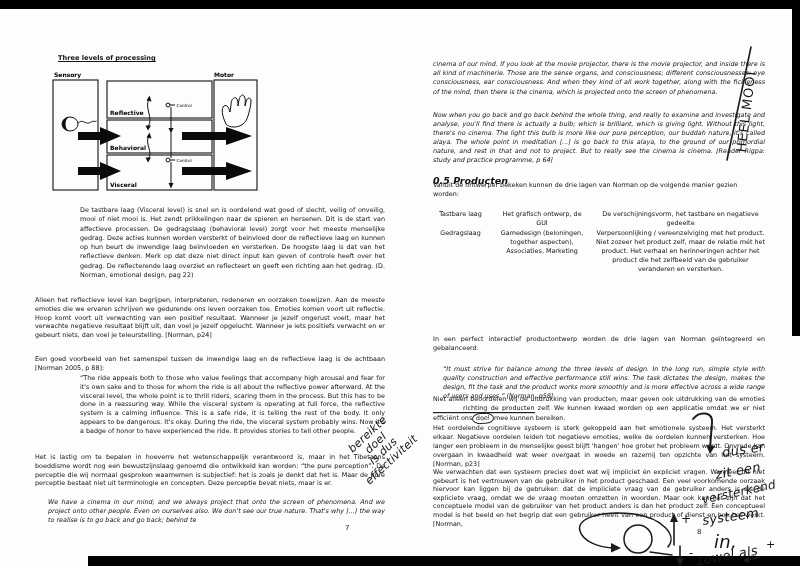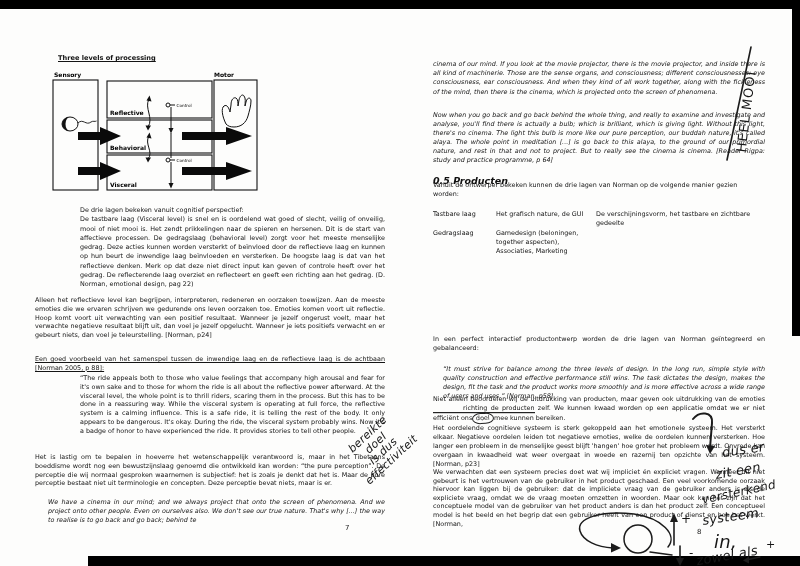--- a/index.html
+++ b/index.html
@@ -8,21 +8,21 @@
   .bar{position:absolute;background:#000;}
   .t{position:absolute;font-size:6.4px;line-height:9.3px;text-align:justify;color:#151515;}
   .lh88{line-height:8.8px}.lh90{line-height:9px}
   .it{font-style:italic}
   .cap{position:absolute;font-size:6.6px;font-weight:bold;}
   .pagenum{position:absolute;font-size:7px;color:#222;}
   .heading{position:absolute;font-size:9.5px;font-weight:bold;font-style:italic;color:#111;}
   .ptable{position:absolute;left:433px;top:210px;width:332px;display:grid;
           grid-template-columns:55px 92px 169px;column-gap:8px;row-gap:1px;
           font-size:6.4px;line-height:9px;color:#151515;}
-  .ptable div{text-align:left;}
+  .ptable div{text-align:center;}
   .pen-circle{display:inline-block;border:1.3px solid #222;border-radius:60%/75%;
               padding:0 3px;margin:0 -2px;transform:rotate(-3deg);}
   .pen-underline{box-shadow:0 1.2px 0 #222;padding-left:30px;}
   .hw{position:absolute;font-style:italic;color:#161616;letter-spacing:.3px;white-space:nowrap;}
   .overlay{position:absolute;left:0;top:0;pointer-events:none;}
   svg text{font-family:"DejaVu Sans", sans-serif;}
 </style>
 </head>
 <body>
 
@@ -86,27 +86,26 @@
 
     <g fill="#0a0a0a">
       <polygon points="28,66 50,66 50,61 71,70 50,79 50,74 28,74"></polygon>
       <polygon points="28,101 50,101 50,96 71,105 50,114 50,109 28,109"></polygon>
       <polygon points="132,66 176,66 176,61 202,70 176,79 176,74 132,74"></polygon>
       <polygon points="132,101 176,101 176,96 202,105 176,114 176,109 132,109"></polygon>
     </g>
   </svg>
 
   <div class="t" style="left:80px;top:206px;width:305px;">
-    <div>De drie lagen bekeken vanuit cognitief perspectief:</div>
     <div>De tastbare laag (Visceral level) is snel en is oordelend wat goed of slecht, veilig of onveilig, mooi of niet mooi is. Het zendt prikkelingen naar de spieren en hersenen. Dit is de start van affectieve processen. De gedragslaag (behavioral level) zorgt voor het meeste menselijke gedrag. Deze acties kunnen worden versterkt of beïnvloed door de reflectieve laag en kunnen op hun beurt de inwendige laag beïnvloeden en versterken. De hoogste laag is dat van het reflectieve denken. Merk op dat deze niet direct input kan geven of controle heeft over het gedrag. De reflecterende laag overziet en reflecteert en geeft een richting aan het gedrag. (D. Norman, emotional design, pag 22)</div>
   </div>
 
   <div class="t lh88" style="left:35px;top:296px;width:350px;">Alleen het reflectieve level kan begrijpen, interpreteren, redeneren en oorzaken toewijzen. Aan de meeste emoties die we ervaren schrijven we gedurende ons leven oorzaken toe. Emoties komen voort uit reflectie. Hoop komt voort uit verwachting van een positief resultaat. Wanneer je jezelf ongerust voelt, maar het verwachte negatieve resultaat blijft uit, dan voel je jezelf opgelucht. Wanneer je iets positiefs verwacht en er gebeurt niets, dan voel je teleurstelling. [Norman, p24]</div>
 
-  <div class="t lh88" style="left:35px;top:355px;width:350px;text-decoration:underline;">Een goed voorbeeld van het samenspel tussen de inwendige laag en de reflectieve laag is de achtbaan [Norman 2005, p 88]:</div>
+  <div class="t lh88" style="left:35px;top:355px;width:350px;">Een goed voorbeeld van het samenspel tussen de inwendige laag en de reflectieve laag is de achtbaan [Norman 2005, p 88]:</div>
 
   <div class="t lh88" style="left:80px;top:374px;width:305px;">“The ride appeals both to those who value feelings that accompany high arousal and fear for it's own sake and to those for whom the ride is all about the reflective power afterward. At the visceral level, the whole point is to thrill riders, scaring them in the process. But this has to be done in a reassuring way. While the visceral system is operating at full force, the reflective system is a calming influence. This is a safe ride, it is telling the rest of the body. It only appears to be dangerous. It's okay. During the ride, the visceral system probably wins. Now it's a badge of honor to have experienced the ride. It provides stories to tell other people.</div>
 
   <div class="t lh88" style="left:35px;top:453px;width:350px;">Het is lastig om te bepalen in hoeverre het wetenschappelijk verantwoord is, maar in het Tibetaans boeddisme wordt nog een bewustzijnslaag genoemd die ontwikkeld kan worden: “the pure perception”. De perceptie die wij normaal gesproken waarnemen is subjectief: het is zoals je denkt dat het is. Maar de pure perceptie bestaat niet uit terminologie en concepten. Deze perceptie bevat niets, maar is er.</div>
 
   <div class="t lh88 it" style="left:48px;top:498px;width:337px;">We have a cinema in our mind; and we always project that onto the screen of phenomena. And we project onto other people. Even on ourselves also. We don't see our true nature. That's why [...] the way to realise is to go back and go back; behind te</div>
 
   <div class="pagenum" style="left:345px;top:524px;">7</div>
 </div>
 
@@ -115,24 +114,25 @@
   <div class="t it" style="left:433px;top:60px;width:332px;line-height:9.2px;">cinema of our mind. If you look at the movie projector, there is the movie projector, and inside there is all kind of machinerie. Those are the sense organs, and consciousness; different consciousnesses: eye consciousness, ear consciousness. And when they kind of all work together, along with the fickleness of the mind, then there is the cinema, which is projected onto the screen of phenomena.</div>
 
   <div class="t it" style="left:433px;top:111px;width:332px;line-height:9.1px;">Now when you go back and go back behind the whole thing, and really to examine and investigate and analyse, you'll find there is actually a bulb; which is brilliant, which is giving light. Without this light, there's no cinema. The light this bulb is more like our pure perception, our buddah nature, it's called alaya. The whole point in meditation [...] is go back to this alaya, to the ground of our primordial nature, and rest in that and not to project. But to really see the cinema is cinema. [Reader Rigpa: study and practice programme, p 64]</div>
 
   <div class="heading" style="left:433px;top:175px;">0.5  Producten</div>
 
   <div class="t lh90" style="left:433px;top:181px;width:332px;text-align:left;">Vanuit de ontwerper bekeken kunnen de drie lagen van Norman op de volgende manier gezien worden:</div>
 
   <div class="ptable">
     <div>Tastbare laag</div>
-    <div>Het grafisch nature, de GUI</div>
-    <div>De verschijningsvorm, het tastbare en zichtbare gedeelte</div>
+    <div>Het grafisch ontwerp, de GUI</div>
+    <div>De verschijningsvorm, het tastbare en negatieve gedeelte</div>
     <div>Gedragslaag</div>
     <div>Gamedesign (beloningen, together aspecten), Associaties, Marketing</div>
+    <div>Verpersoonlijking / vereenzelviging met het product. Niet zozeer het product zelf, maar de relatie mét het product. Het verhaal en herinneringen achter het product die het zelfbeeld van de gebruiker veranderen en versterken.</div>
   </div>
 
   <div class="t lh90" style="left:433px;top:335px;width:332px;">
     <div>In een perfect interactief productontwerp worden de drie lagen van Norman geïntegreerd en gebalanceerd:</div>
     <div class="it" style="margin-left:10px;margin-top:12px;">“It must strive for balance among the three levels of design. In the long run, simple style with quality construction and effective performance still wins. The task dictates the design, makes the design, fit the task and the product works more smoothly and is more effective across a wide range of users and uses.” [Norman, p58]</div>
   </div>
 
   <div class="t lh90" style="left:433px;top:395px;width:332px;">
     <div>
       <span>Niet alleen beoordelen wij de uitdrukking van producten, maar geven ook uitdrukking van de emoties </span><span class="pen-underline">richting de producten</span><span> zelf. We kunnen kwaad worden op een applicatie omdat we er niet efficiënt ons </span><span class="pen-circle">doel</span><span> mee kunnen bereiken.</span>

